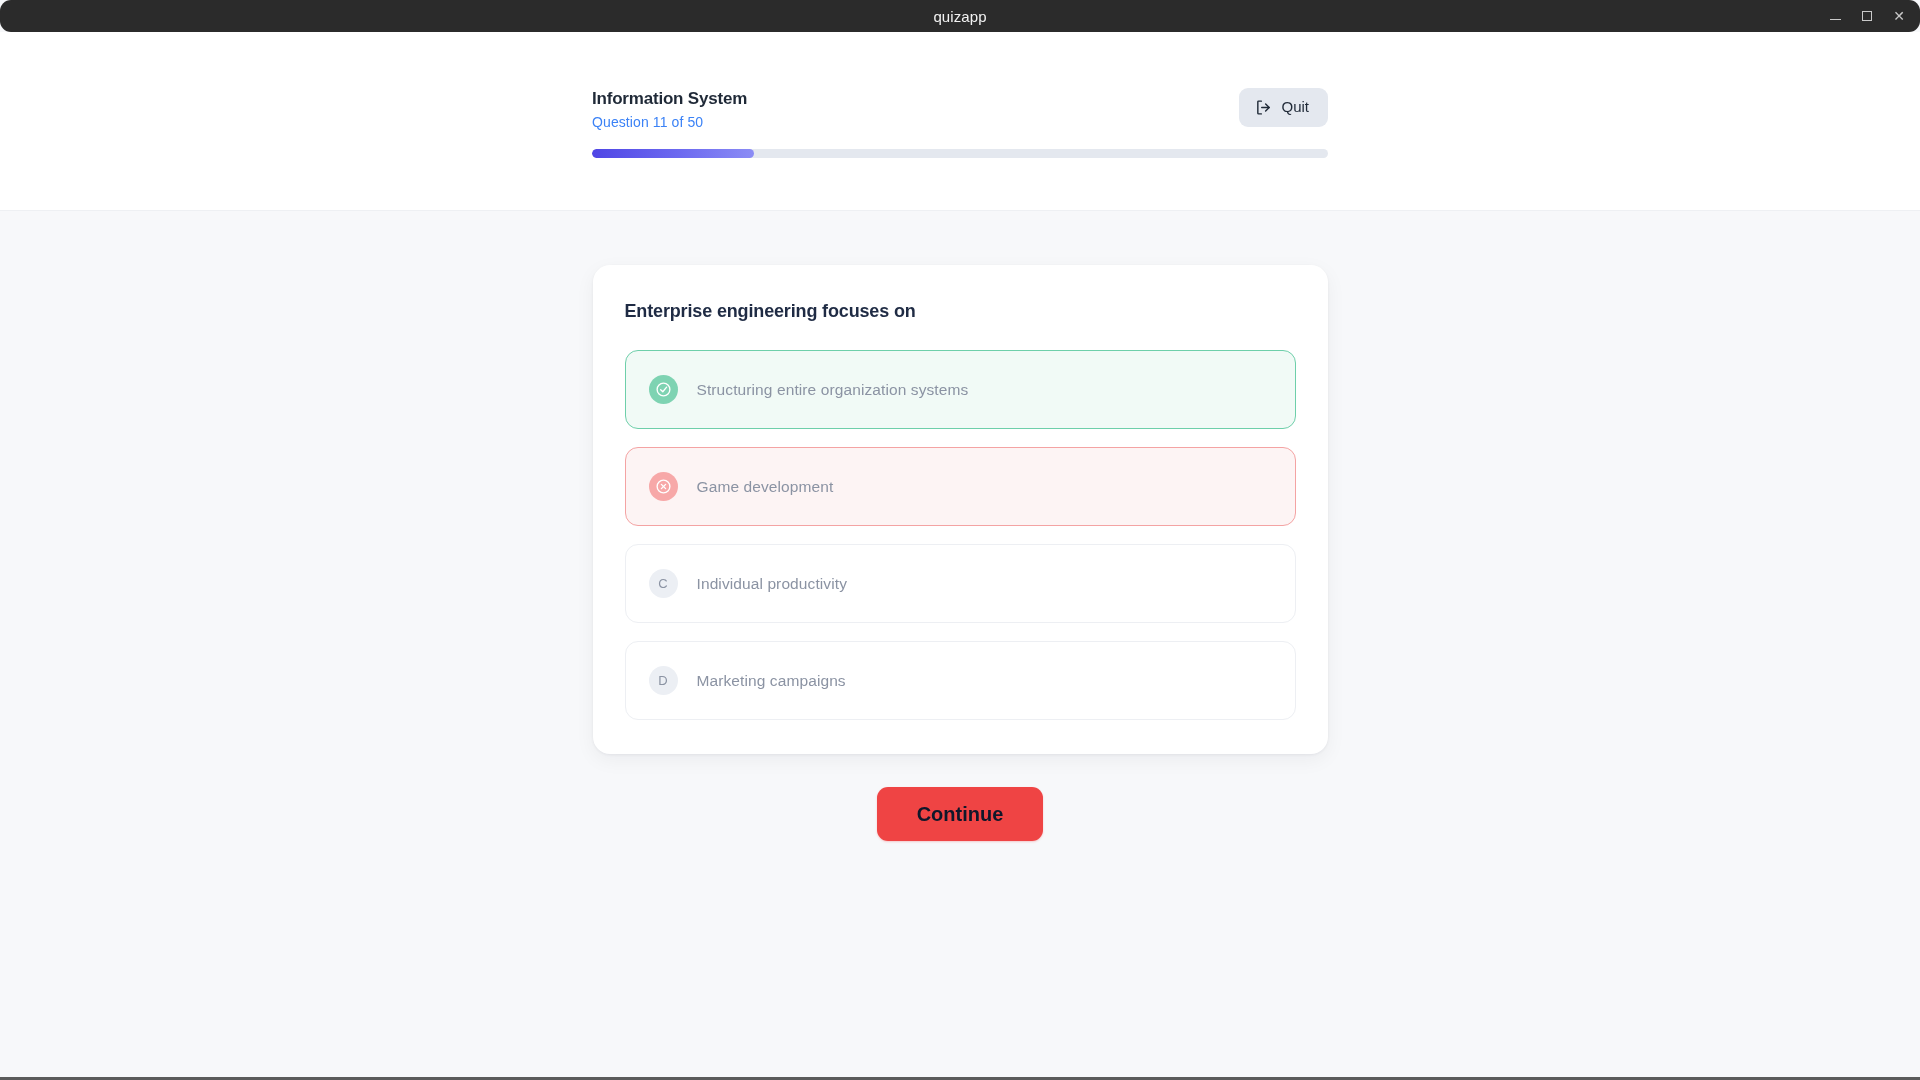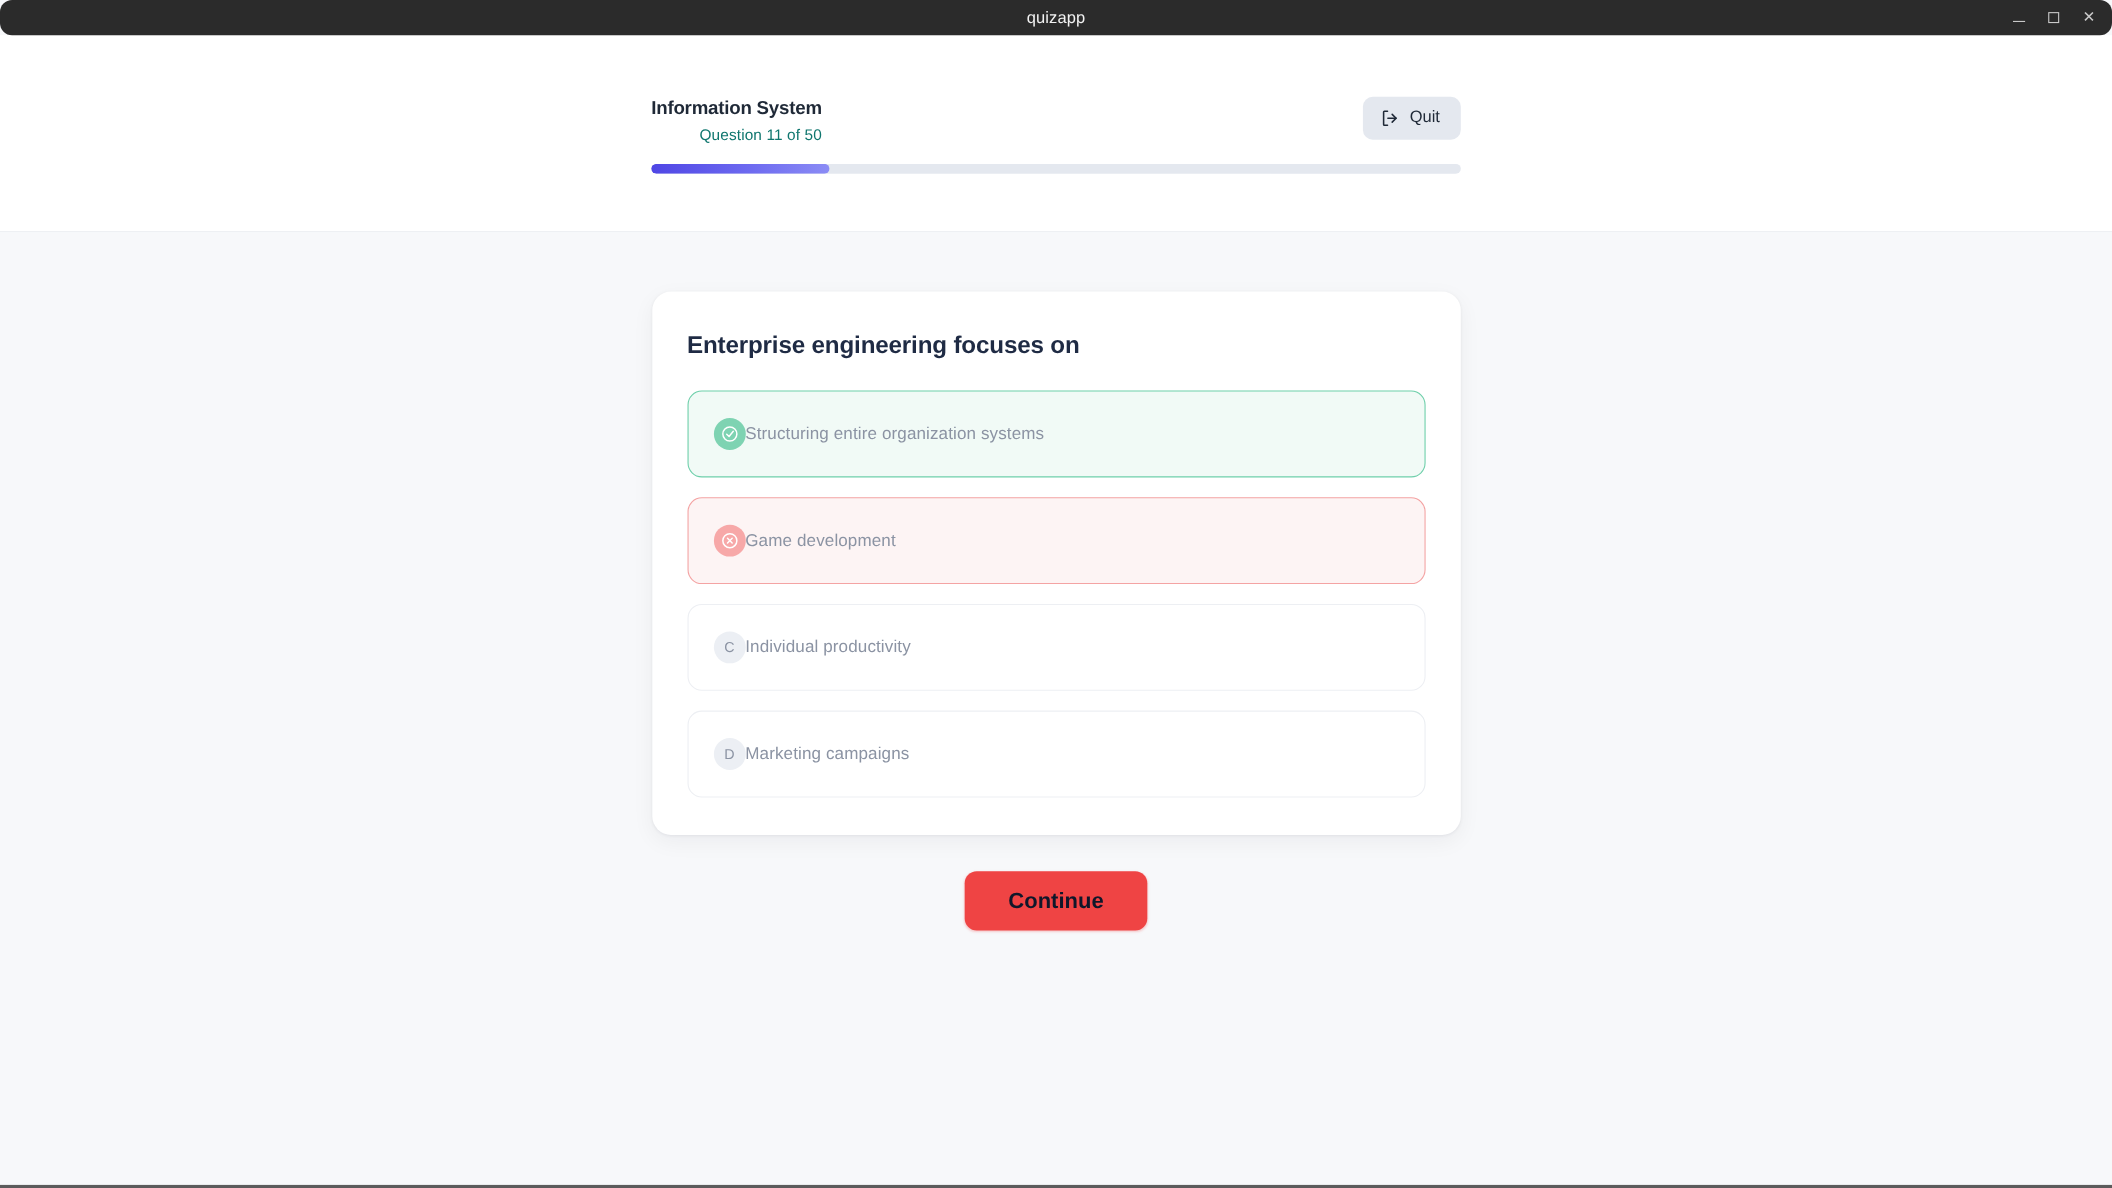--- a/index.html
+++ b/index.html
@@ -103,24 +103,23 @@
   }
   #quiz-title {
     font-size: 17px;
     font-weight: bold;
     color: #1f2937;
     line-height: 1.25;
     letter-spacing: -0.2px;
   }
   #quiz-subtitle {
     font-size: 14px;
-    color: #0f766e;
+    color: #3b82f6;
     margin-top: 5px;
     letter-spacing: .1px;
-    text-align: right;
   }
   #quit-button {
     display: inline-flex;
     gap: 9px;
     background: #e4e8ef;
     color: #1f2937;
     border: none;
     border-radius: 9px;
     padding: 11px 19px 11px 16px;
     font-size: 15px;
@@ -156,37 +155,38 @@
 
   #question-card {
     width: 735px;
     background: #ffffff;
     border-radius: 17px;
     box-shadow: 0 1px 3px rgba(20,25,40,.06), 0 6px 20px rgba(20,25,40,.05);
     padding: 36px 32px 34px 32px;
   }
 
   #question-text {
-    font-size: 22px;
+    font-size: 18px;
     font-weight: bold;
     color: #1f2b44;
     letter-spacing: -0.15px;
     margin-bottom: 28px;
     padding-left: 0px;
   }
 
   #options-list {
     display: flex;
     flex-direction: column;
     gap: 18px;
   }
 
   .option-row {
     display: flex;
     align-items: center;
+    gap: 19px;
     height: 79px;
     border-radius: 13px;
     padding: 0 23px;
     border: 1.6px solid #edeff3;
     background: #ffffff;
     cursor: pointer;
   }
   .option-row.state-correct {
     border-color: #6ecfaa;
     background: #f1faf6;

